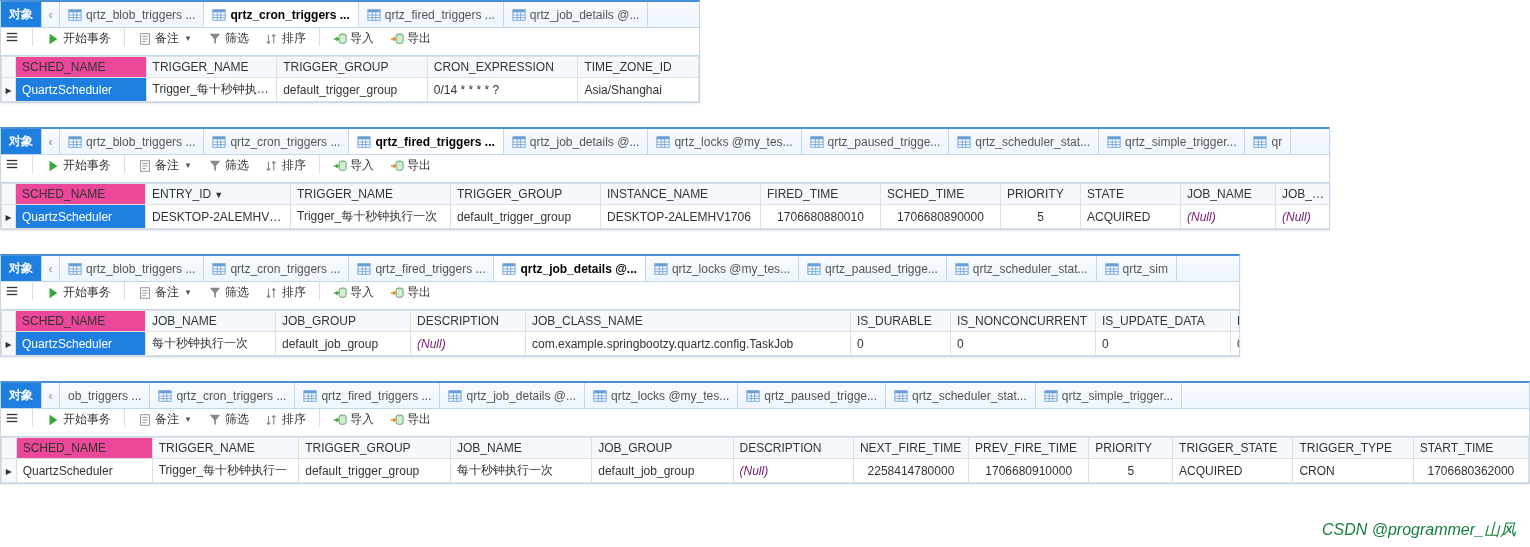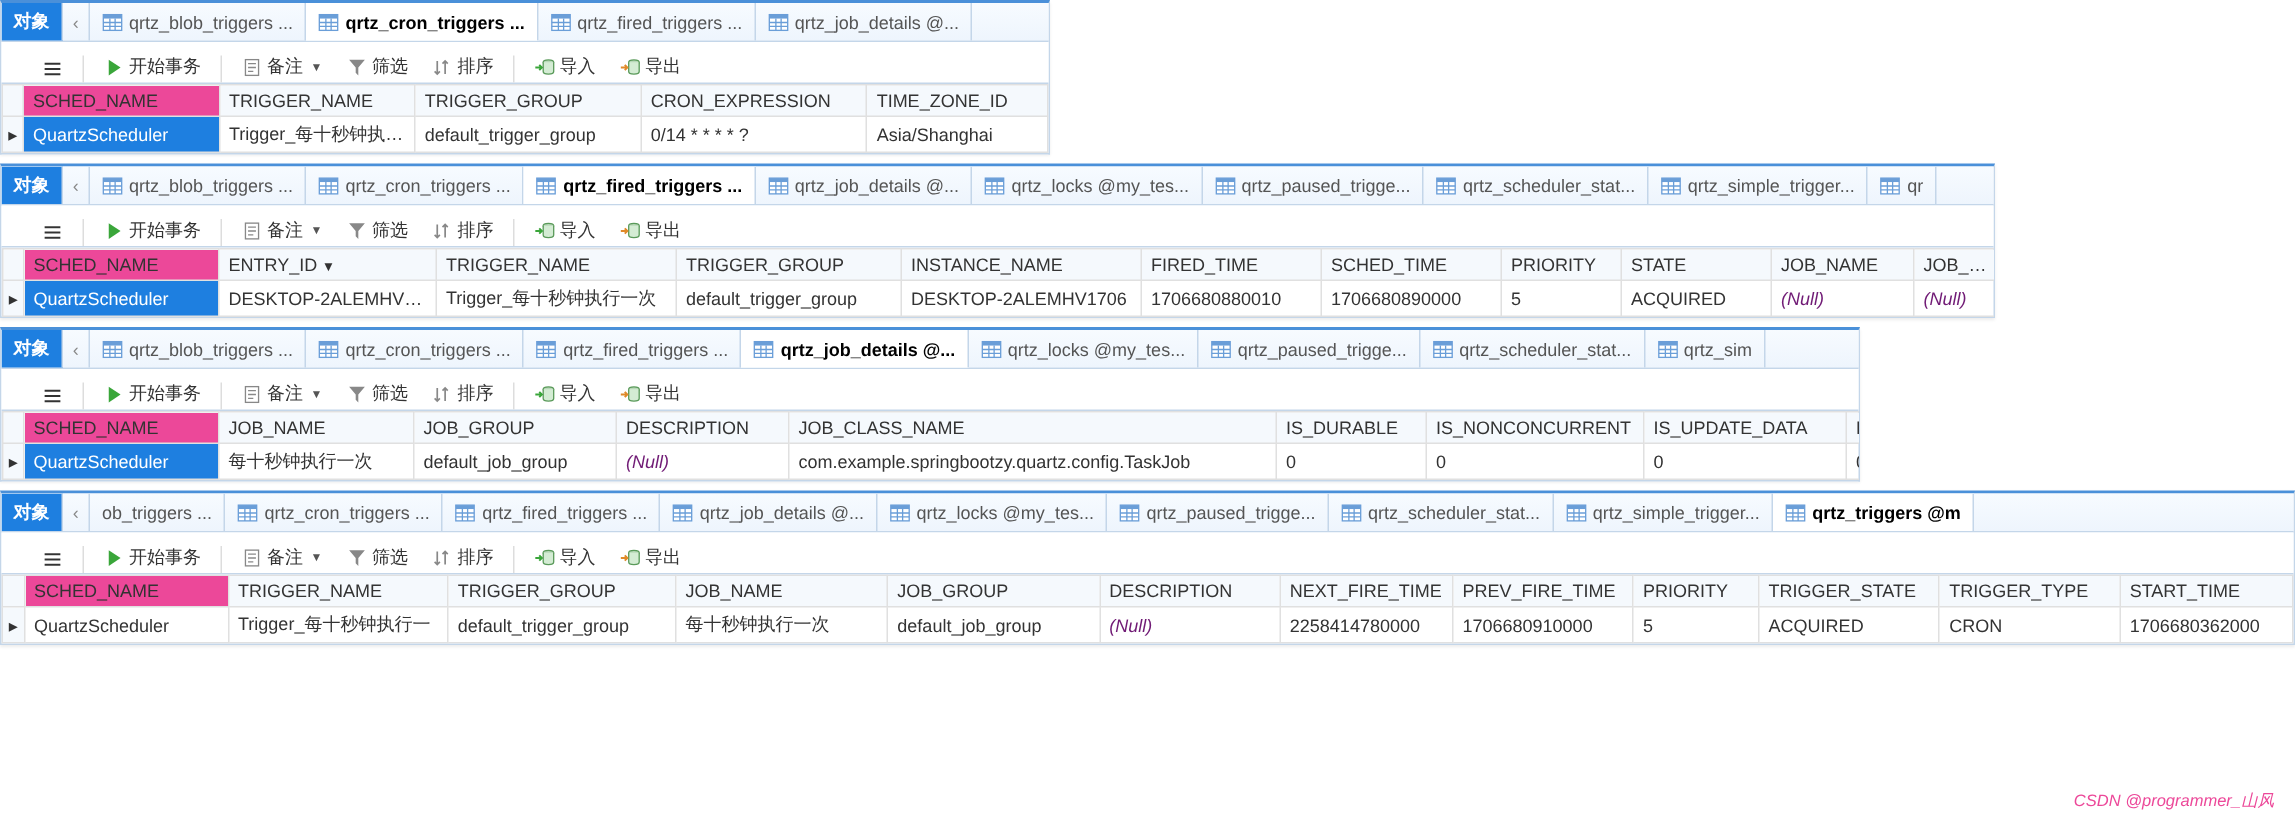--- a/index.html
+++ b/index.html
@@ -1,39 +1,39 @@
 <!DOCTYPE html>
 <html><head>
 <meta charset="utf-8">
 <style>
 * { box-sizing: border-box; margin: 0; padding: 0; font-family: "Microsoft YaHei", Tahoma, Arial, sans-serif; font-size: 12px; }
 body { background: #fff; color: #333; }
-.panel { border: 1px solid #c4d6e9; margin-bottom: 6px; background: #fff; box-shadow: 0 1px 2px rgba(0,0,0,0.08); border-top: 2px solid #4a90d9; }
+.panel { border: 1px solid #c4d6e9; margin-bottom: 24px; background: #fff; box-shadow: 0 1px 2px rgba(0,0,0,0.08); border-top: 2px solid #4a90d9; }
 .tabbar { display: flex; align-items: center; background: linear-gradient(#f7fbff,#eef5fd); border-bottom: 1px solid #c4d6e9; height: 26px; overflow: hidden; }
 .tab { display: flex; align-items: center; padding: 0 8px; height: 26px; border-right: 1px solid #c4d6e9; gap: 4px; white-space: nowrap; color: #555; cursor: pointer; }
 .tab.obj { background: #1e7fe0; color: #fff; font-weight: bold; }
 .tab.active { background: #fff; color: #000; border-bottom: 1px solid #fff; margin-bottom: -1px; font-weight: bold; }
 .tab .ticon { width: 14px; height: 14px; display: inline-block; }
 .tab .ticon svg { width: 14px; height: 14px; }
 .arrow { width: 18px; height: 26px; display: flex; align-items: center; justify-content: center; color: #888; border-right: 1px solid #c4d6e9; }
-.toolbar { display: flex; align-items: flex-end; gap: 10px; height: 28px; padding: 0 24px; border-bottom: 1px solid #c4d6e9; background: #fff; }
+.toolbar { display: flex; align-items: flex-start; gap: 10px; height: 28px; padding: 0 1px; border-bottom: 1px solid #c4d6e9; background: #fff; }
 .tbtn { display: flex; align-items: center; gap: 3px; cursor: pointer; color: #333; padding: 2px 3px; }
 .tbtn .ticon { width: 14px; height: 14px; }
 .sep { width: 1px; height: 18px; background: #ddd; }
 .dropdown-caret { font-size: 8px; color: #555; margin-left: 2px; }
 table { border-collapse: collapse; width: 100%; table-layout: fixed; }
 th, td { border: 1px solid #e0e0e0; padding: 3px 6px; text-align: left; white-space: nowrap; overflow: hidden; text-overflow: ellipsis; height: 20px; }
 th { background: #f5f9fd; font-weight: normal; color: #333; }
 th.sel { background: #ec4899; }
 td.sel { background: #1e7fe0; color: #fff; }
 td.null { color: #701a75; font-style: italic; }
-td.num { text-align: left; }
+td.num { text-align: center; }
 .rowmark { width: 14px; min-width: 14px; max-width: 14px; padding: 0; text-align: center; background: #f5f9fd; }
 .sorticon { font-size: 9px; margin-left: 3px; }
-.watermark { position: fixed; bottom: 6px; right: 14px; color: #ec4899; font-size: 11px; font-style: italic; pointer-events: none; }
+.watermark { position: fixed; bottom: 6px; right: 14px; color: #15803d; font-size: 16px; font-style: italic; pointer-events: none; }
 .scroll { overflow-x: auto; }
 </style>
 </head>
 <body>
 
 <div id="root">
     <div class="panel" style="width:700px;max-width:100%;">
       <div class="tabbar">
         <div class="tab obj">对象</div>
         <div class="arrow">‹</div>
@@ -652,31 +652,20 @@
         <div class="tab">
           <span class="ticon"><svg viewBox="0 0 16 16">
               <rect x="1" y="2" width="14" height="12" fill="#fff" stroke="#6a9ed8"></rect>
               <rect x="1" y="2" width="14" height="3" fill="#6a9ed8"></rect>
               <line x1="1" y1="8" x2="15" y2="8" stroke="#6a9ed8"></line>
               <line x1="1" y1="11" x2="15" y2="11" stroke="#6a9ed8"></line>
               <line x1="6" y1="5" x2="6" y2="14" stroke="#6a9ed8"></line>
               <line x1="10" y1="5" x2="10" y2="14" stroke="#6a9ed8"></line>
             </svg></span>
           <span>qrtz_simple_trigger...</span>
-        </div>
-        <div class="tab active">
-          <span class="ticon"><svg viewBox="0 0 16 16">
-              <rect x="1" y="2" width="14" height="12" fill="#fff" stroke="#6a9ed8"></rect>
-              <rect x="1" y="2" width="14" height="3" fill="#6a9ed8"></rect>
-              <line x1="1" y1="8" x2="15" y2="8" stroke="#6a9ed8"></line>
-              <line x1="1" y1="11" x2="15" y2="11" stroke="#6a9ed8"></line>
-              <line x1="6" y1="5" x2="6" y2="14" stroke="#6a9ed8"></line>
-              <line x1="10" y1="5" x2="10" y2="14" stroke="#6a9ed8"></line>
-            </svg></span>
-          <span>qrtz_triggers @m</span>
         </div>
       </div>
       <div class="toolbar">
         <div class="tbtn">
           <span class="ticon"><svg viewBox="0 0 16 16">
               <line x1="2" y1="4" x2="14" y2="4" stroke="#333" stroke-width="1.5"></line>
               <line x1="2" y1="8" x2="14" y2="8" stroke="#333" stroke-width="1.5"></line>
               <line x1="2" y1="12" x2="14" y2="12" stroke="#333" stroke-width="1.5"></line>
             </svg></span>
         </div>

